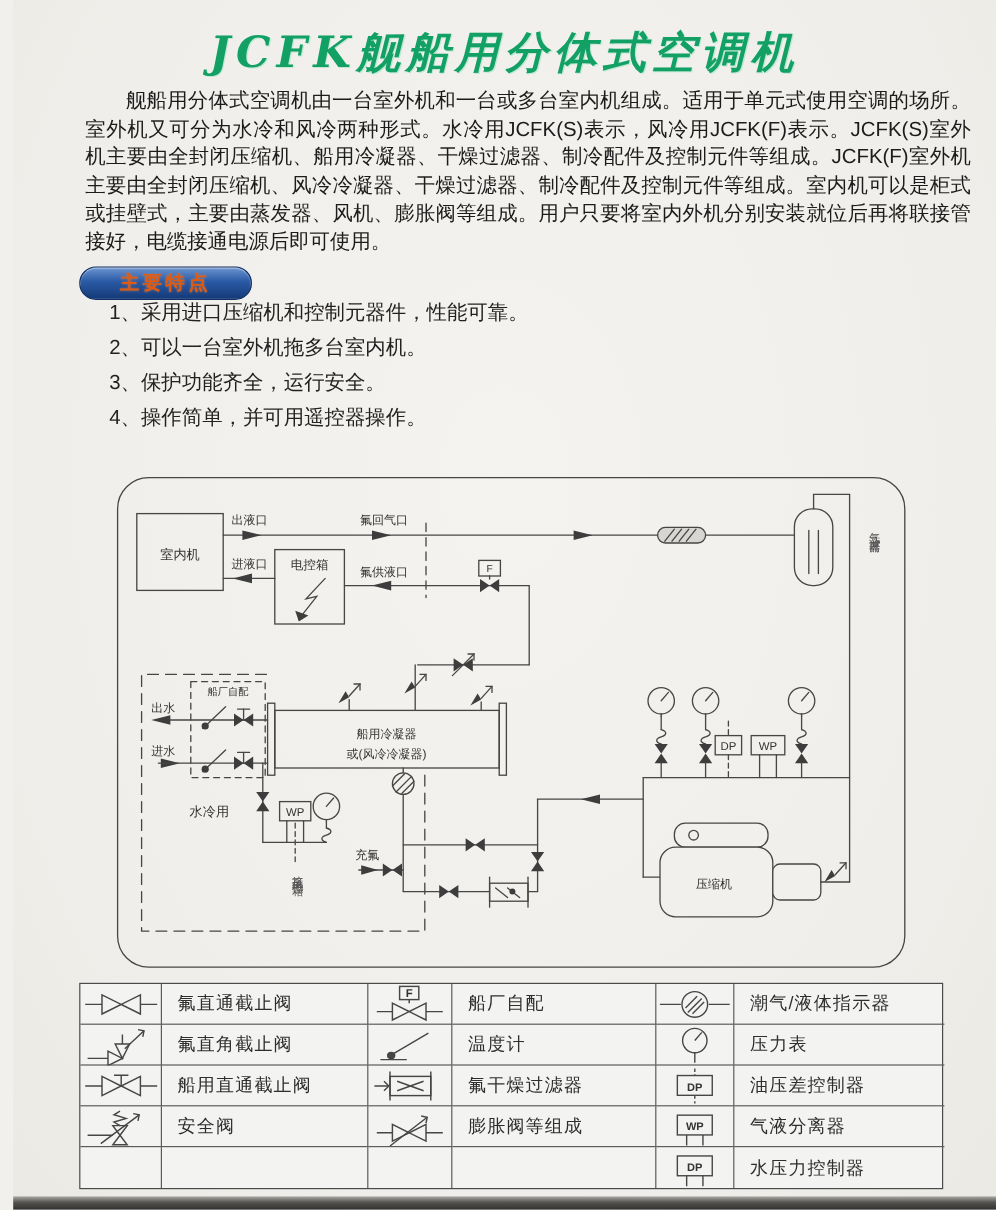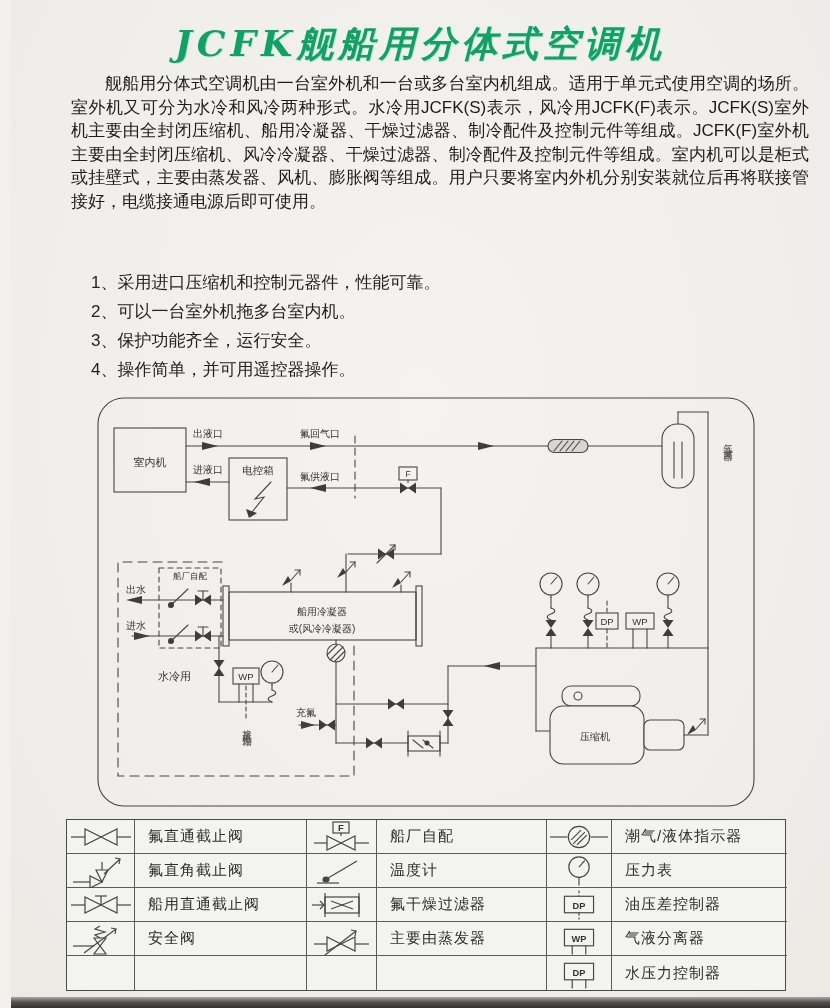--- a/index.html
+++ b/index.html
@@ -11,21 +11,21 @@
          font-family:"DejaVu Serif",serif;font-style:italic;font-weight:bold;
          font-size:36px;color:#12a065;letter-spacing:5px;
          text-shadow:1px 1px 0 #bfe8d4;}
   .intro{position:absolute;top:72px;left:60px;width:738px;font-size:17px;line-height:23.5px;
          color:#1c1c1c;text-align:justify;text-indent:2em;}
   .badge{position:absolute;top:222px;left:55px;width:142px;height:26px;border-radius:14px;
          background:linear-gradient(180deg,#6b93cf 0%,#2a5aa5 45%,#143a78 100%);
          border:1px solid #0f2f63;display:flex;align-items:center;justify-content:center;
          color:#e05a12;font-weight:bold;font-size:16px;letter-spacing:3px;
          text-shadow:0 0 2px rgba(255,150,60,.55);box-shadow:inset 0 1px 1px rgba(255,255,255,.45);}
-  .features{position:absolute;top:268px;left:80px;font-size:17px;line-height:29px;color:#222;}
+  .features{position:absolute;top:246px;left:80px;font-size:17px;line-height:29px;color:#222;}
   .dtitle{position:absolute;top:372px;left:0;width:100%;text-align:center;font-weight:bold;
           font-size:17.5px;color:#1d63b5;letter-spacing:1px;}
   .diagram{position:absolute;top:396px;left:85px;width:660px;height:413px;}
   .vtext{position:absolute;writing-mode:vertical-rl;text-orientation:upright;
          font-size:9.5px;color:#555;letter-spacing:2px;}
   #sep-label{left:625px;top:40px;height:96px;}
   #tcb-label{left:144px;top:326px;height:62px;}
 
   
   #sch line,#sch path,#sch polyline,#sch rect,#sch circle{stroke:#464646;stroke-width:1.1;fill:none;stroke-linecap:round;}
@@ -57,20 +57,21 @@
 </style>
 </head>
 <body>
 
 <div class="page">
 
   <div class="title">JCFK舰船用分体式空调机</div>
 
   <div class="intro">舰船用分体式空调机由一台室外机和一台或多台室内机组成。适用于单元式使用空调的场所。室外机又可分为水冷和风冷两种形式。水冷用JCFK(S)表示，风冷用JCFK(F)表示。JCFK(S)室外机主要由全封闭压缩机、船用冷凝器、干燥过滤器、制冷配件及控制元件等组成。JCFK(F)室外机主要由全封闭压缩机、风冷冷凝器、干燥过滤器、制冷配件及控制元件等组成。室内机可以是柜式或挂壁式，主要由蒸发器、风机、膨胀阀等组成。用户只要将室内外机分别安装就位后再将联接管接好，电缆接通电源后即可使用。</div>
 
+  <div class="badge">主要特点</div>
 
   <div class="features">
     <div>1、采用进口压缩机和控制元器件，性能可靠。</div>
     <div>2、可以一台室外机拖多台室内机。</div>
     <div>3、保护功能齐全，运行安全。</div>
     <div>4、操作简单，并可用遥控器操作。</div>
   </div>
 
 
   <div class="diagram">
@@ -389,21 +390,21 @@
     <div class="lcell sym">
       <svg class="lsym" width="66" height="34" viewBox="0 0 66 34">
           <line x1="5" y1="22" x2="18" y2="22"></line>
           <polygon points="18,15 18,29 32,22"></polygon>
           <polygon points="46,15 46,29 32,22"></polygon>
           <line x1="46" y1="22" x2="60" y2="22"></line>
           <line x1="16" y1="33" x2="47" y2="9"></line>
           <polyline points="42,8 47,9 46,14"></polyline>
         </svg>
     </div>
-    <div class="lcell lab">主要由蒸发器</div>
+    <div class="lcell lab">膨胀阀等组成</div>
     <div class="lcell sym">
       <svg class="lsym" width="66" height="34" viewBox="0 0 66 34">
           <rect x="18" y="7" width="30" height="17"></rect>
           <text x="33" y="20">WP</text>
           <line x1="26" y1="24" x2="26" y2="33"></line>
           <line x1="40" y1="24" x2="40" y2="33"></line>
         </svg>
     </div>
     <div class="lcell lab nr">气液分离器</div>
 

